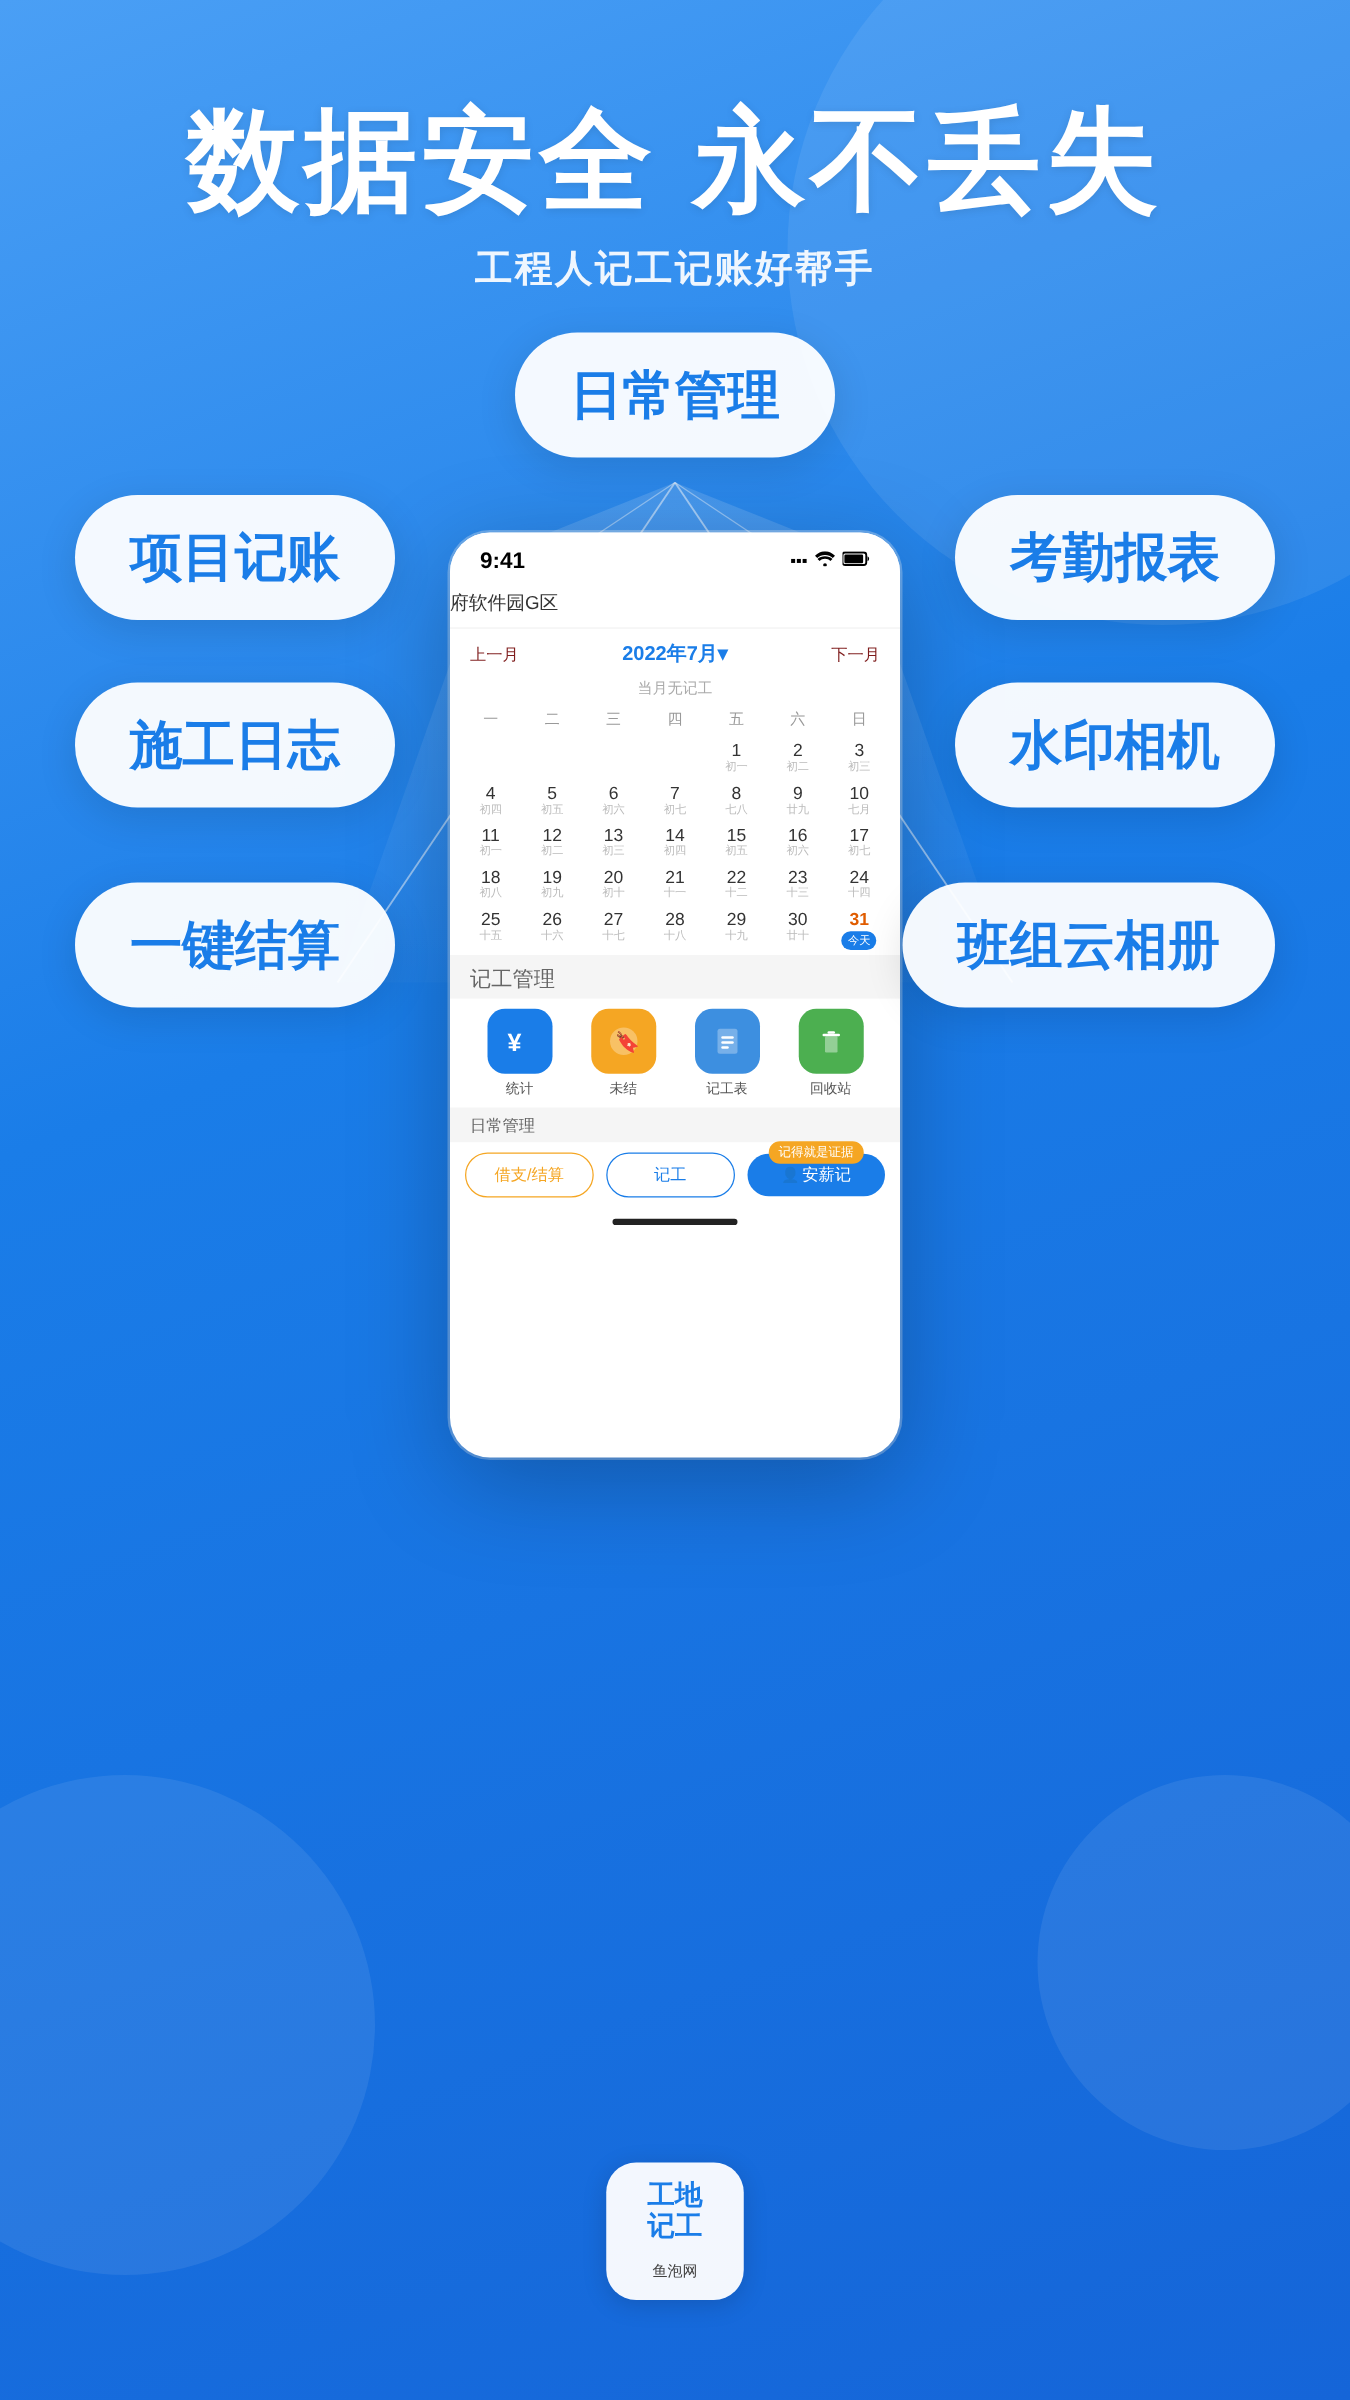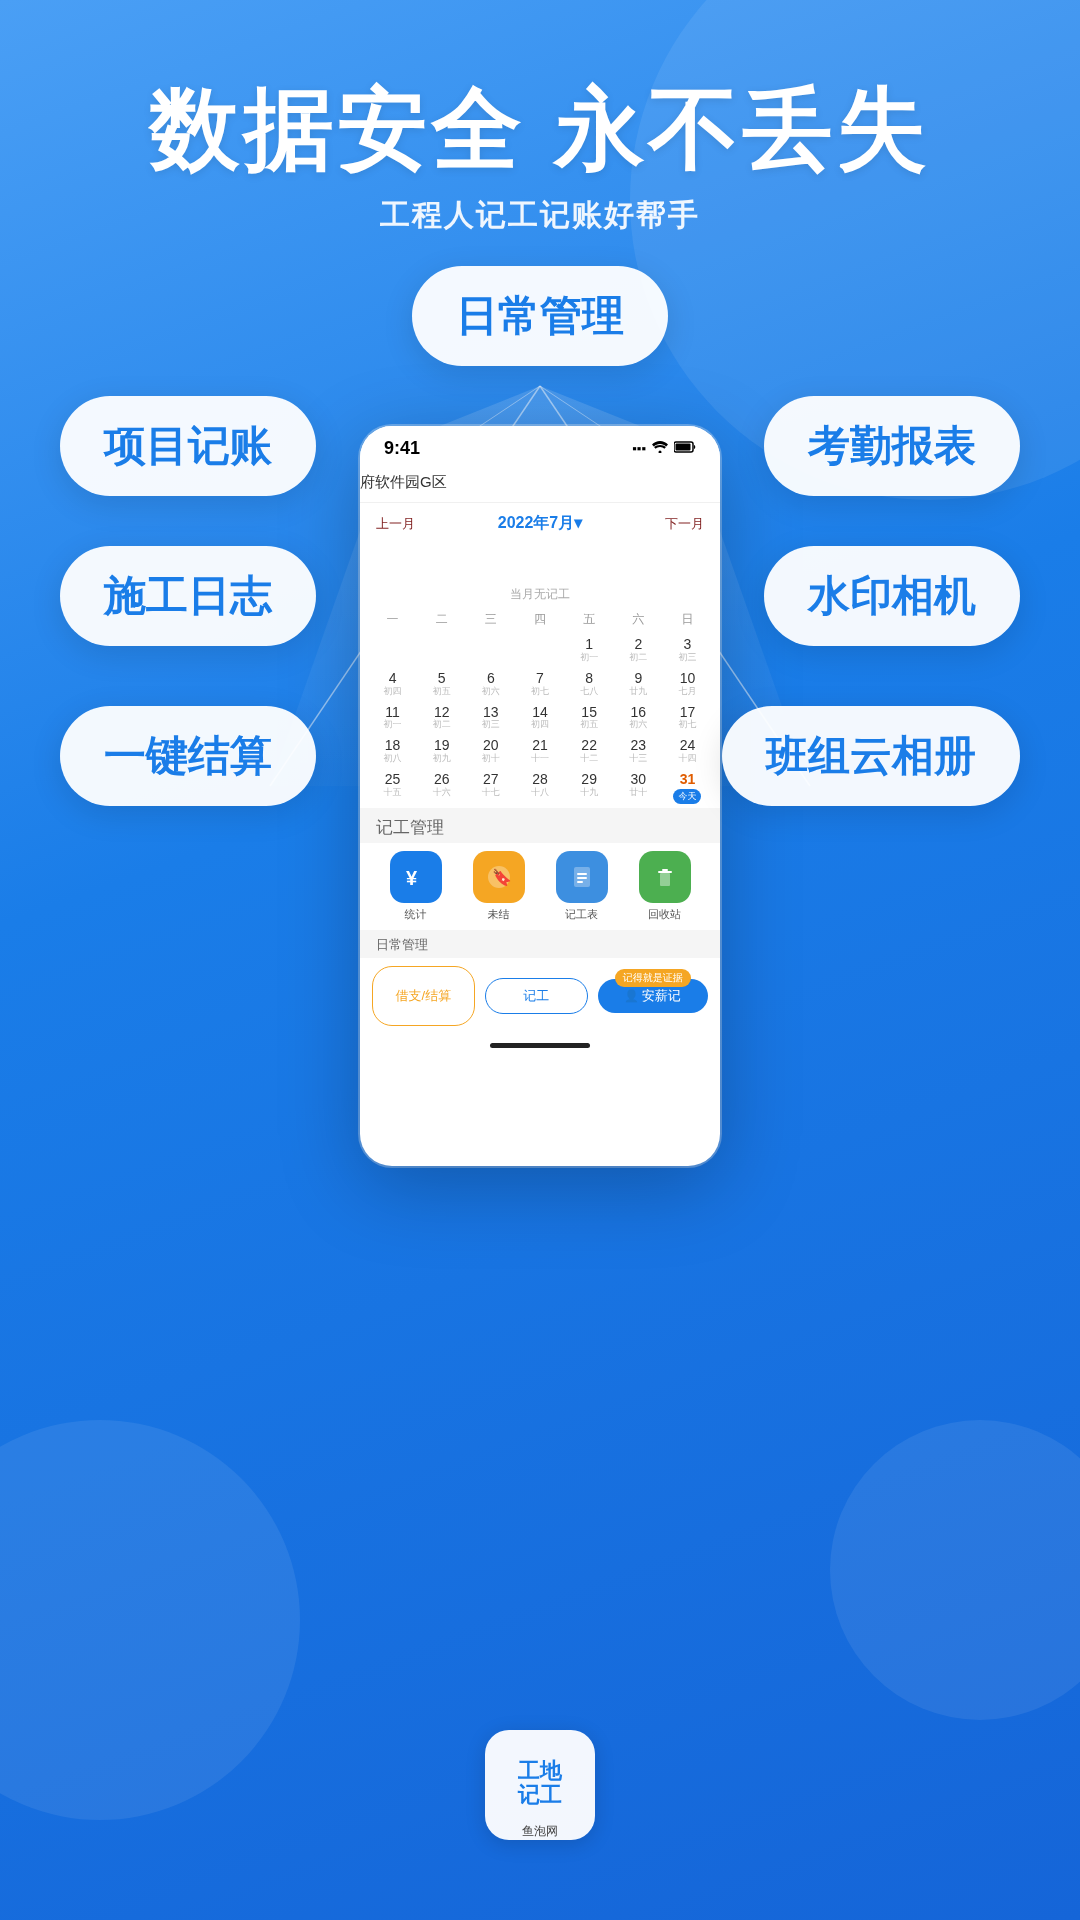--- a/index.html
+++ b/index.html
@@ -190,21 +190,20 @@
       color: #1a7de8;
       font-weight: 600;
     }
 
     .no-record {
       text-align: center;
       font-size: 12px;
       color: #aaa;
       padding: 4px 0;
       background: #fff;
-      margin-top: 44px;
     }
 
     .calendar-grid {
       background: #fff;
       padding: 0 8px;
     }
     .cal-header-row {
       display: grid;
       grid-template-columns: repeat(7, 1fr);
       text-align: center;
@@ -299,21 +298,21 @@
       gap: 10px;
       padding: 8px 12px 10px;
       background: #fff;
       align-items: center;
       position: relative;
     }
     .btn-borrow {
       border: 1.5px solid #f5a623;
       color: #f5a623;
       border-radius: 20px;
-      padding: 20px 16px;
+      padding: 8px 16px;
       font-size: 13px;
       background: #fff;
       flex: 1;
       text-align: center;
     }
     .btn-record {
       border: 1.5px solid #1a7de8;
       color: #1a7de8;
       border-radius: 20px;
       padding: 8px 16px;
@@ -374,21 +373,21 @@
       z-index: 10;
     }
     .app-icon-box {
       width: 110px;
       height: 110px;
       background: rgba(255,255,255,0.95);
       border-radius: 24px;
       display: flex;
       flex-direction: column;
       align-items: center;
-      justify-content: flex-end;
+      justify-content: center;
       box-shadow: 0 4px 20px rgba(0,0,0,0.15);
     }
     .app-icon-text-main {
       font-size: 22px;
       font-weight: 800;
       color: #1a7de8;
       line-height: 1.1;
       text-align: center;
     }
     .app-icon-text-sub {

